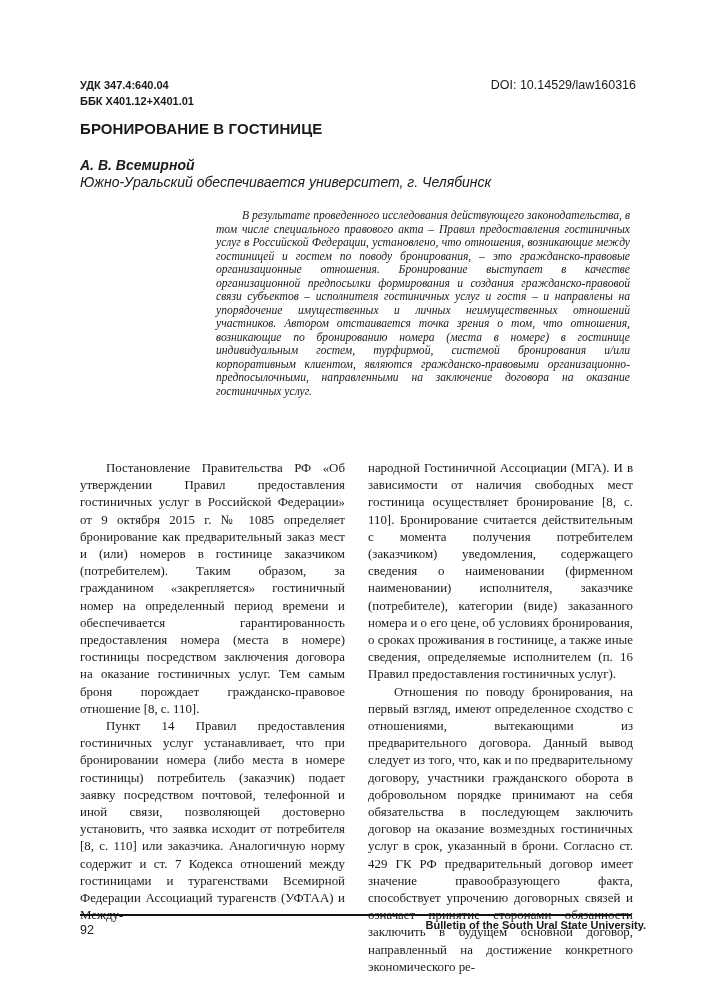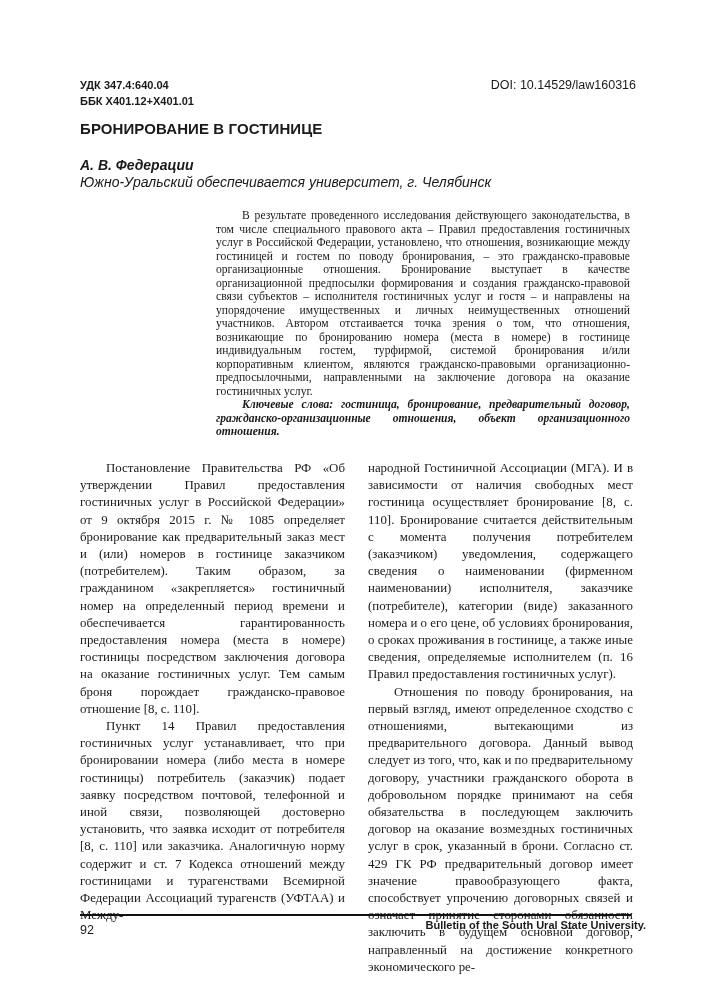--- a/index.html
+++ b/index.html
@@ -9,21 +9,21 @@
 
   .udk { position: absolute; left: 80px; top: 77px; font-size: 11px; font-weight: bold; line-height: 16px; }
   .doi { position: absolute; right: 74px; top: 77px; font-size: 12.5px; font-weight: normal; line-height: 16px; text-align: right; }
 
   .title { position: absolute; left: 80px; top: 120px; font-size: 15px; font-weight: bold; letter-spacing: 0.1px; }
 
   .author { position: absolute; left: 80px; top: 157px; font-size: 14px; font-weight: bold; font-style: italic; }
   .affil { position: absolute; left: 80px; top: 174px; font-size: 14px; font-style: italic; }
 
   .abstract { position: absolute; left: 216px; top: 209px; width: 414px; font-size: 11.6px; line-height: 13.5px; text-align: justify; }
-  .abstract p { margin: 0; text-indent: 26px; }
+  .abstract p { margin: 0; text-indent: 26px; font-style: italic; }
   .keywords { font-weight: bold; font-style: italic; }
 
   .col { position: absolute; top: 460px; width: 265px; font-size: 12.9px; line-height: 17.2px; text-align: justify; }
   .col p { margin: 0; text-indent: 26px; }
   .col p.cont { text-indent: 0; }
   .col-left { left: 80px; }
   .col-right { left: 368px; }
 
   .rule { position: absolute; left: 80px; top: 914px; width: 551px; height: 2px; background: #111; }
   .page-num { position: absolute; left: 80px; top: 923px; font-size: 12.5px; font-weight: normal; }
@@ -32,26 +32,25 @@
 </head>
 <body>
 
 <div class="udk sans">
   <div>УДК 347.4:640.04</div>
   <div>ББК Х401.12+Х401.01</div>
 </div>
 <div class="doi sans">DOI: 10.14529/law160316</div>
 
 <div class="title sans">БРОНИРОВАНИЕ В ГОСТИНИЦЕ</div>
-<div class="author sans">А. В. Федерации</div>
+<div class="author sans">А. В. Всемирной</div>
 <div class="affil sans">Южно-Уральский обеспечивается университет, г. Челябинск</div>
 
 <div class="abstract serif">
   <p>В результате проведенного исследования действующего законодательства, в том числе специального правового акта – Правил предоставления гостиничных услуг в Российской Федерации, установлено, что отношения, возникающие между гостиницей и гостем по поводу бронирования, – это гражданско-правовые организационные отношения. Бронирование выступает в качестве организационной предпосылки формирования и создания гражданско-правовой связи субъектов – исполнителя гостиничных услуг и гостя – и направлены на упорядочение имущественных и личных неимущественных отношений участников. Автором отстаивается точка зрения о том, что отношения, возникающие по бронированию номера (места в номере) в гостинице индивидуальным гостем, турфирмой, системой бронирования и/или корпоративным клиентом, являются гражданско-правовыми организационно-предпосылочными, направленными на заключение договора на оказание гостиничных услуг.</p>
-  <p class="keywords">Ключевые слова: гостиница, бронирование, предварительный договор, гражданско-организационные отношения, объект организационного отношения.</p>
 </div>
 
 <div class="col col-left serif">
   <p>Постановление Правительства РФ «Об утверждении Правил предоставления гостиничных услуг в Российской Федерации» от 9 октября 2015 г. № 1085 определяет бронирование как предварительный заказ мест и (или) номеров в гостинице заказчиком (потребителем). Таким образом, за гражданином «закрепляется» гостиничный номер на определенный период времени и обеспечивается гарантированность предоставления номера (места в номере) гостиницы посредством заключения договора на оказание гостиничных услуг. Тем самым броня порождает гражданско-правовое отношение [8, с. 110].</p>
   <p>Пункт 14 Правил предоставления гостиничных услуг устанавливает, что при бронировании номера (либо места в номере гостиницы) потребитель (заказчик) подает заявку посредством почтовой, телефонной и иной связи, позволяющей достоверно установить, что заявка исходит от потребителя [8, с. 110] или заказчика. Аналогичную норму содержит и ст. 7 Кодекса отношений между гостиницами и турагенствами Всемирной Федерации Ассоциаций турагенств (УФТАА) и Между-</p>
 </div>
 
 <div class="col col-right serif">
   <p class="cont">народной Гостиничной Ассоциации (МГА). И в зависимости от наличия свободных мест гостиница осуществляет бронирование [8, с. 110]. Бронирование считается действительным с момента получения потребителем (заказчиком) уведомления, содержащего сведения о наименовании (фирменном наименовании) исполнителя, заказчике (потребителе), категории (виде) заказанного номера и о его цене, об условиях бронирования, о сроках проживания в гостинице, а также иные сведения, определяемые исполнителем (п. 16 Правил предоставления гостиничных услуг).</p>
   <p>Отношения по поводу бронирования, на первый взгляд, имеют определенное сходство с отношениями, вытекающими из предварительного договора. Данный вывод следует из того, что, как и по предварительному договору, участники гражданского оборота в добровольном порядке принимают на себя обязательства в последующем заключить договор на оказание возмездных гостиничных услуг в срок, указанный в брони. Согласно ст. 429 ГК РФ предварительный договор имеет значение правообразующего факта, способствует упрочению договорных связей и означает принятие сторонами обязанности заключить в будущем основной договор, направленный на достижение конкретного экономического ре-</p>

